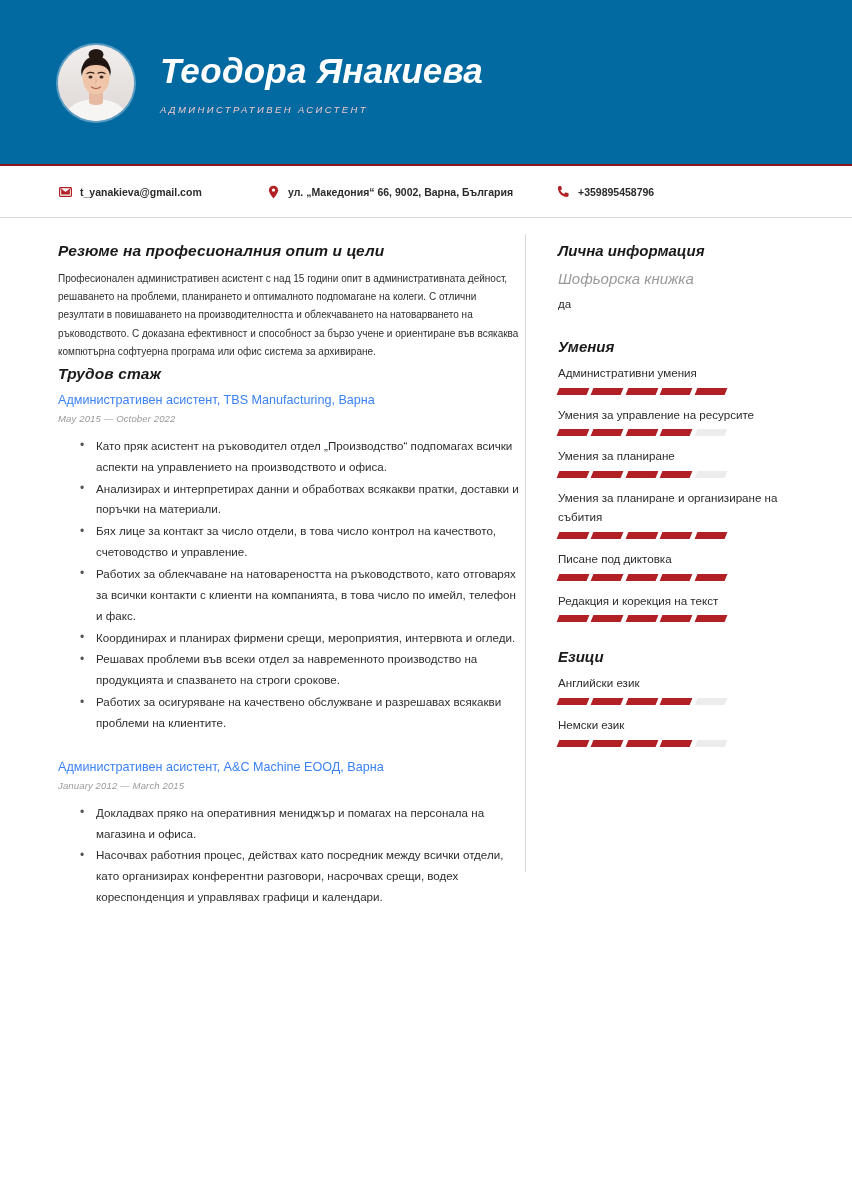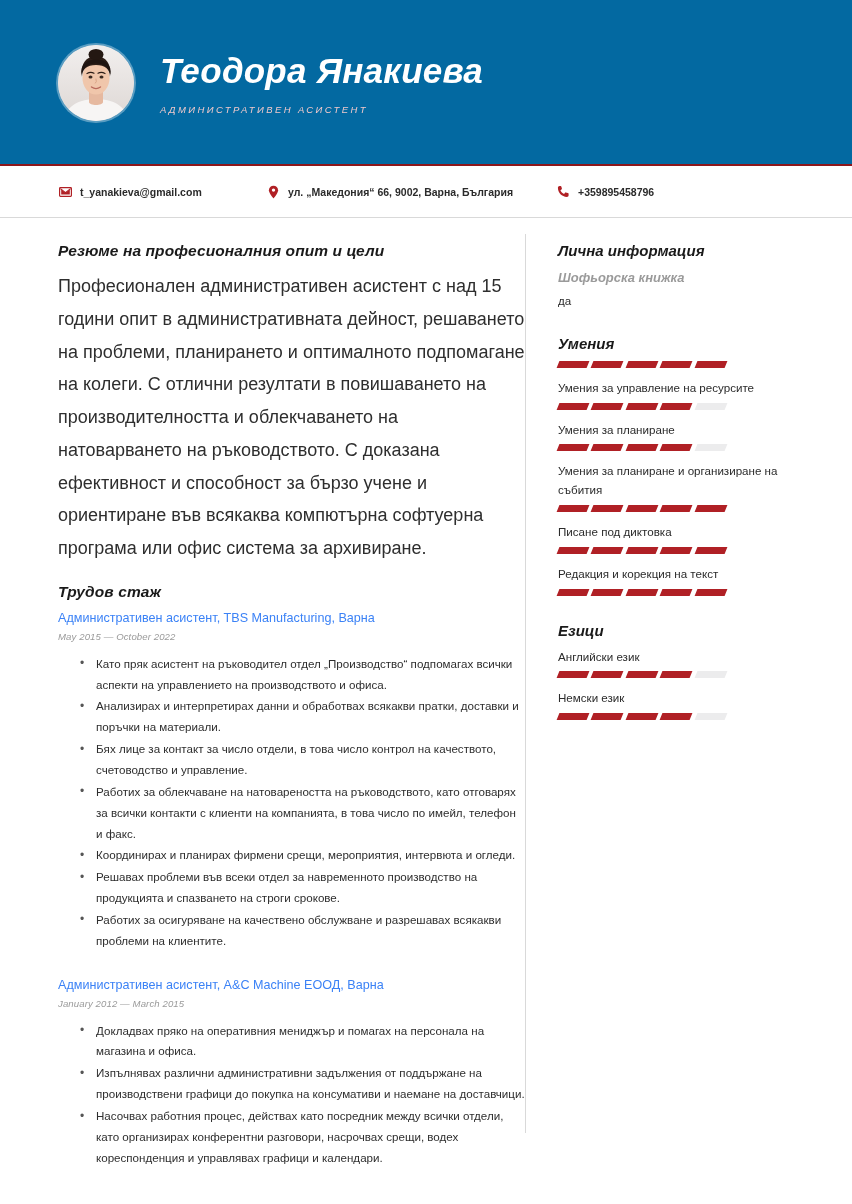--- a/index.html
+++ b/index.html
@@ -134,24 +134,24 @@
     font-size: 15.5px;
     font-weight: 700;
     font-style: italic;
     color: #1a1a1a;
     margin-bottom: 10px;
     letter-spacing: 0.1px;
   }
   h2.section-title.tight { margin-bottom: 8px; }
 
   p.summary {
-    font-size: 18px;
+    font-size: 10px;
     line-height: 1.82;
     color: #2e2e2e;
-    margin-bottom: 18px;
+    margin-bottom: 4px;
   }
 
   .job { margin-bottom: 4px; }
   .job + .job { margin-top: 24px; }
   .job-title {
     font-size: 12.6px;
     color: #3b82f6;
     line-height: 1.5;
   }
   .job-dates {
@@ -188,25 +188,24 @@
     font-size: 15px;
     font-weight: 700;
     font-style: italic;
     color: #1a1a1a;
     margin-bottom: 9px;
   }
   .side-block { margin-bottom: 26px; }
   .side-block:last-child { margin-bottom: 0; }
 
   .info-label {
-    font-size: 13px;
+    font-size: 15px;
     font-style: italic;
     color: #9a9a9a;
     line-height: 1.5;
-    font-weight: bold;
   }
   .info-value {
     font-size: 11.6px;
     color: #2b2b2b;
     margin-top: 4px;
     line-height: 1.5;
   }
 
   .skill { margin-bottom: 11px; }
   .skill:last-child { margin-bottom: 0; }
@@ -340,21 +339,20 @@
             <li>Решавах проблеми във всеки отдел за навременното производство на продукцията и спазването на строги срокове.</li>
             <li>Работих за осигуряване на качествено обслужване и разрешавах всякакви проблеми на клиентите.</li>
           </ul>
         </div>
 
         <div class="job">
           <div class="job-title">Административен асистент, A&amp;C Machine ЕООД, Варна</div>
           <div class="job-dates">January 2012 — March 2015</div>
           <ul class="bullets">
             <li>Докладвах пряко на оперативния мениджър и помагах на персонала на магазина и офиса.</li>
-            <li>Изпълнявах различни административни задължения от поддържане на производствени графици до покупка на консумативи и наемане на доставчици.</li>
             <li>Насочвах работния процес, действах като посредник между всички отдели, като организирах конферентни разговори, насрочвах срещи, водех кореспонденция и управлявах графици и календари.</li>
           </ul>
         </div>
 
       </section>
     </div>
 
     <div class="col-divider"></div>
 
     <div class="col-side">
@@ -364,20 +362,21 @@
         <div>
           <div class="info-label">Шофьорска книжка</div>
           <div class="info-value">да</div>
         </div>
       </div>
 
       <div class="side-block">
         <h3 class="side-title">Умения</h3>
 
         <div class="skill">
+          <div class="skill-name">Административни умения</div>
           <div class="rating">
               <span class="seg on"></span>
               <span class="seg on"></span>
               <span class="seg on"></span>
               <span class="seg on"></span>
               <span class="seg on"></span>
             </div>
         </div>
         <div class="skill">
           <div class="skill-name">Умения за управление на ресурсите</div>

